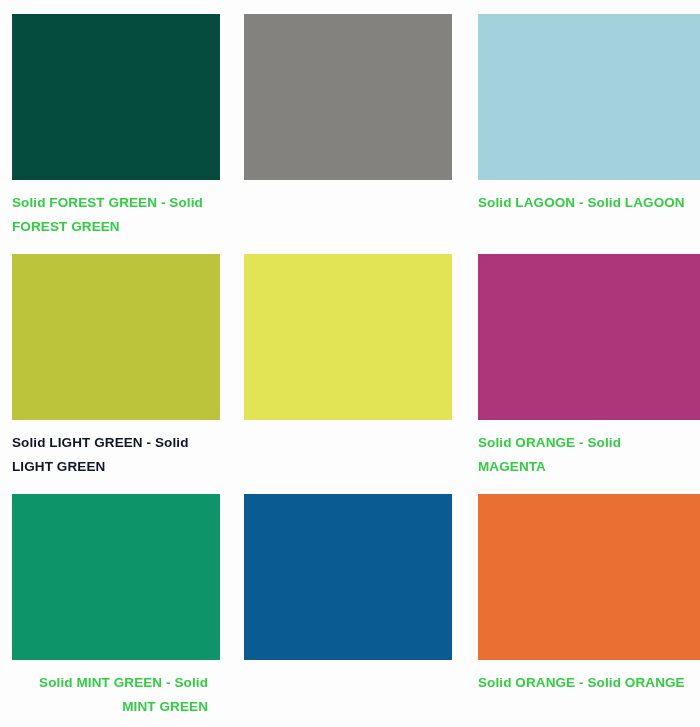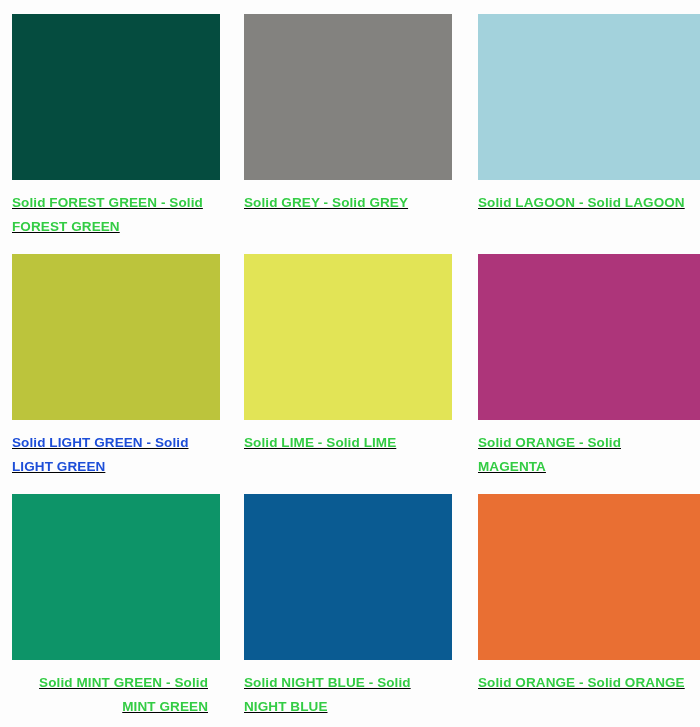--- a/index.html
+++ b/index.html
@@ -20,21 +20,20 @@
     width: 700px;
     height: 723px;
     box-sizing: border-box;
     padding: 14px 0 0 12px;
     display: grid;
     grid-template-columns: 232px 234px 234px;
     grid-template-rows: 240px 240px 240px;
     column-gap: 0px;
     row-gap: 0px;
     background: #fdfdfd;
-    text-decoration: underline;
   }
 
   .swatch-cell {
     position: relative;
     box-sizing: border-box;
     padding-right: 24px;
     overflow: visible;
   }
 
   .swatch-chip {
@@ -78,51 +77,48 @@
 
 <div class="swatch-grid">
 
   <div class="swatch-cell col-1">
     <div class="swatch-chip" style="background-color: rgb(5, 76, 63);"></div>
     <span class="swatch-label" style="color: rgb(51, 204, 68);">Solid FOREST GREEN - Solid FOREST GREEN</span>
   </div>
 
   <div class="swatch-cell col-2">
     <div class="swatch-chip" style="background-color: rgb(131, 130, 127);"></div>
-    <span class="swatch-label" style="color: rgb(51, 204, 68);">Solid GREY - Solid GREY</span>
   </div>
 
   <div class="swatch-cell col-3">
     <div class="swatch-chip" style="background-color: rgb(163, 210, 220);"></div>
     <span class="swatch-label" style="color: rgb(51, 204, 68);">Solid LAGOON - Solid LAGOON</span>
   </div>
 
   <div class="swatch-cell col-1">
     <div class="swatch-chip" style="background-color: rgb(188, 196, 60);"></div>
-    <span class="swatch-label" style="color: #1d4ed8;">Solid LIGHT GREEN - Solid LIGHT GREEN</span>
+    <span class="swatch-label" style="color: #0f172a;">Solid LIGHT GREEN - Solid LIGHT GREEN</span>
   </div>
 
   <div class="swatch-cell col-2">
     <div class="swatch-chip" style="background-color: rgb(226, 228, 86);"></div>
-    <span class="swatch-label" style="color: rgb(51, 204, 68);">Solid LIME - Solid LIME</span>
   </div>
 
   <div class="swatch-cell col-3 wrap-label">
     <div class="swatch-chip" style="background-color: rgb(173, 53, 122);"></div>
     <span class="swatch-label" style="color: rgb(51, 204, 68);">Solid ORANGE - Solid MAGENTA</span>
   </div>
 
   <div class="swatch-cell col-1">
     <div class="swatch-chip" style="background-color: rgb(13, 148, 104);"></div>
     <span class="swatch-label" style="color: rgb(51, 204, 68); text-align: right;">Solid MINT GREEN - Solid MINT GREEN</span>
   </div>
 
   <div class="swatch-cell col-2">
     <div class="swatch-chip" style="background-color: rgb(10, 91, 146);"></div>
-    <span class="swatch-label" style="color: rgb(51, 204, 68);">Solid NIGHT BLUE - Solid NIGHT BLUE</span>
   </div>
 
   <div class="swatch-cell col-3">
     <div class="swatch-chip" style="background-color: rgb(233, 111, 51);"></div>
     <span class="swatch-label" style="color: rgb(51, 204, 68);">Solid ORANGE - Solid ORANGE</span>
   </div>
 
 </div>
 
 </body></html>

